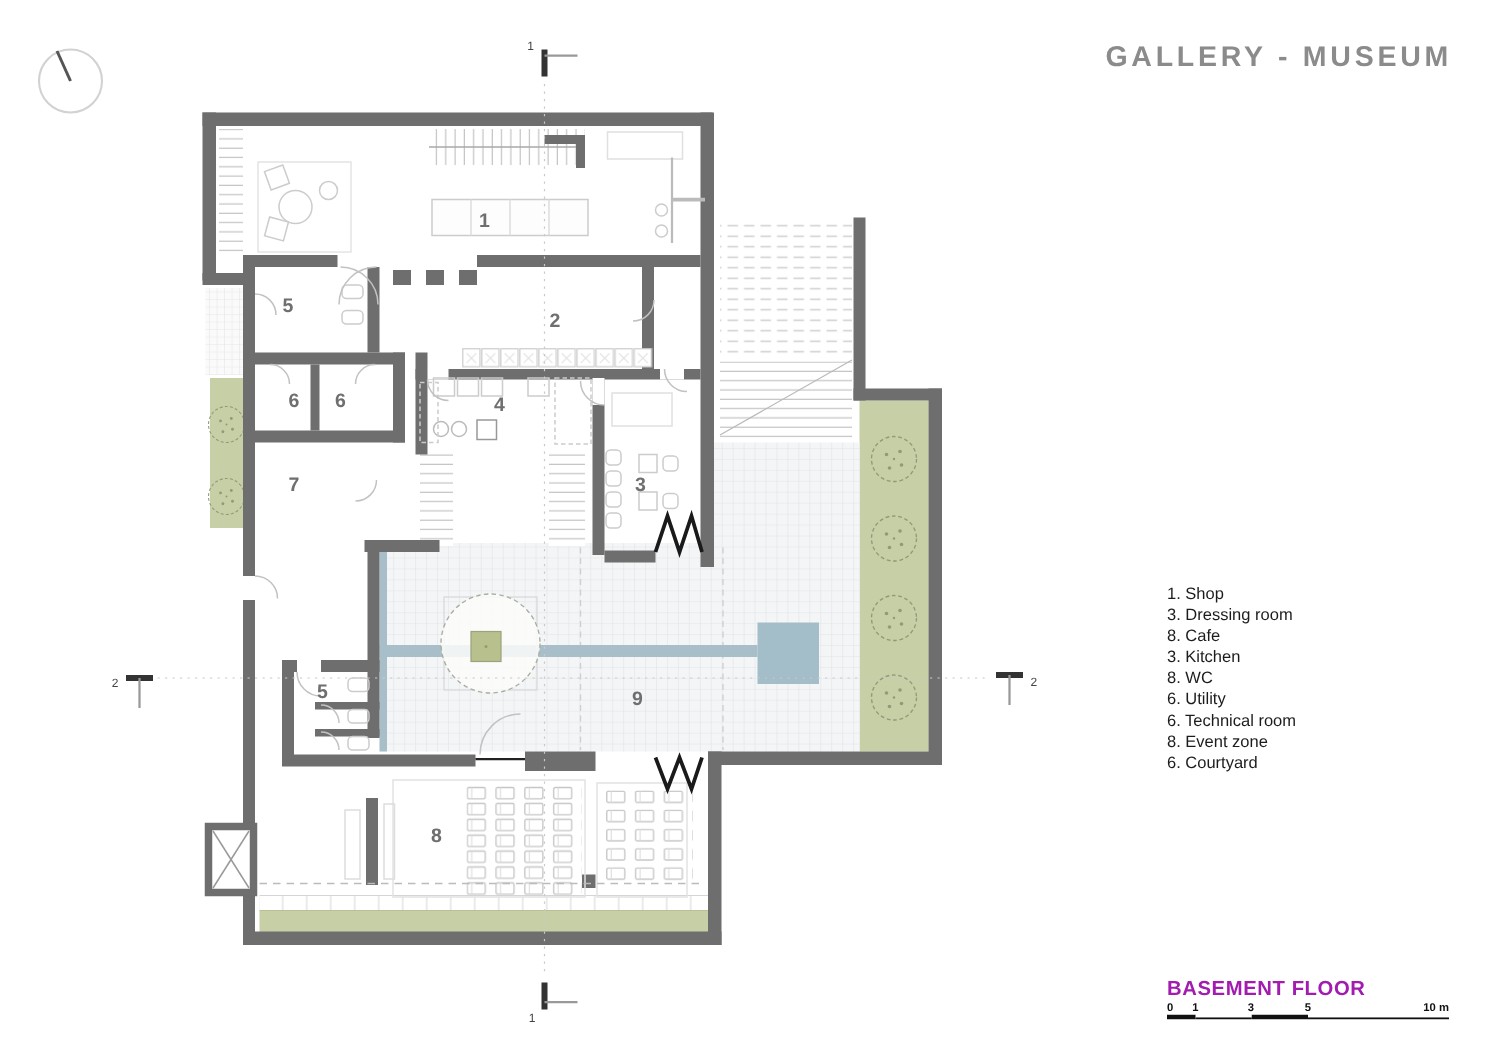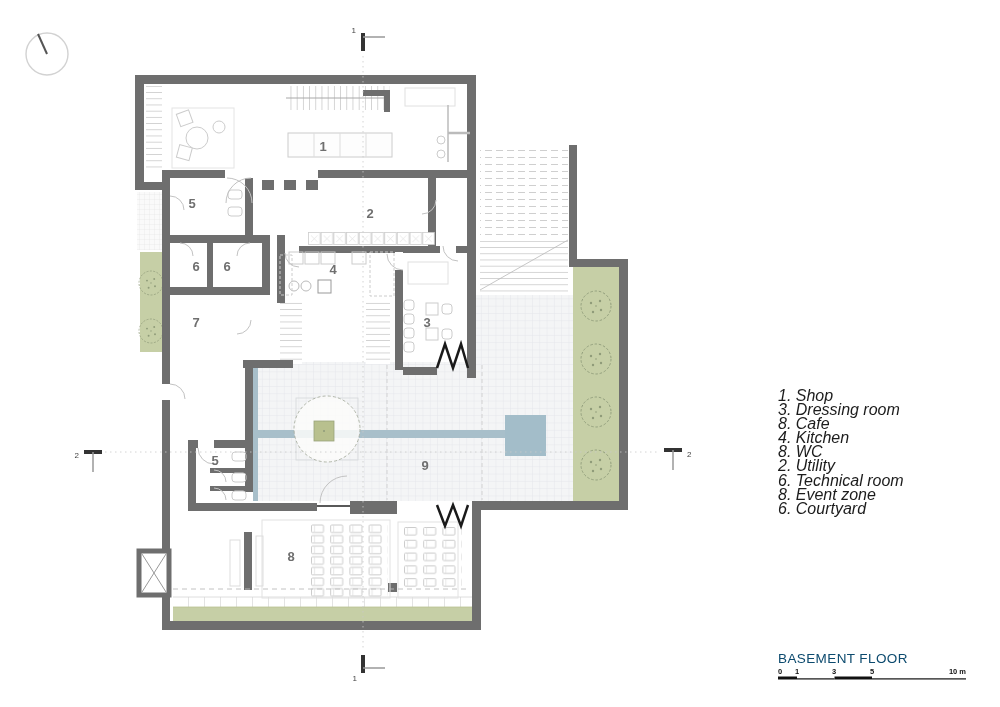--- a/index.html
+++ b/index.html
@@ -1,41 +1,42 @@
 <!DOCTYPE html>
 <html><head>
 <meta charset="utf-8">
 <style>
   html,body{margin:0;padding:0;background:#fff;}
   .page{position:relative;width:1000px;height:707px;background:#ffffff;overflow:hidden;
         font-family:"Liberation Sans",sans-serif;}
   .title{position:absolute;top:28px;right:32px;font-size:19px;font-weight:700;
          letter-spacing:2.5px;color:#8b8b8b;}
-  .legend{position:absolute;left:778px;top:389px;font-size:16px;color:#1c1c1c;line-height:14.1px;font-style:italic;}
-  .floor-label{position:absolute;left:778px;top:651px;font-size:13.5px;font-weight:400;
-               color:#0c4a6e;letter-spacing:0.4px;}
+  .legend{position:absolute;left:778px;top:389px;font-size:11px;color:#1c1c1c;line-height:14.1px;}
+  .floor-label{position:absolute;left:778px;top:651px;font-size:13.5px;font-weight:700;
+               color:#a21caf;letter-spacing:0.4px;}
   .scalebar{position:absolute;left:778px;top:667px;}
   svg text{font-family:"Liberation Sans",sans-serif;}
   .roomnum{font-size:13px;font-weight:600;fill:#6f6f6f;}
   .secnum{font-size:8px;fill:#444;}
   .sbnum{font-size:7.5px;font-weight:700;fill:#111;}
 </style>
 </head>
 <body>
 
 <div class="page">
 
+  <div class="title">GALLERY - MUSEUM</div>
 
   <div class="legend">
     <div class="legend-item">1. Shop</div>
     <div class="legend-item">3. Dressing room</div>
     <div class="legend-item">8. Cafe</div>
-    <div class="legend-item">4. Kitchen</div>
+    <div class="legend-item">3. Kitchen</div>
     <div class="legend-item">8. WC</div>
-    <div class="legend-item">2. Utility</div>
+    <div class="legend-item">6. Utility</div>
     <div class="legend-item">6. Technical room</div>
     <div class="legend-item">8. Event zone</div>
     <div class="legend-item">6. Courtyard</div>
   </div>
 
   <div class="floor-label">BASEMENT FLOOR</div>
 
   <div class="scalebar">
     <svg width="192" height="16">
       <text class="sbnum" x="0" y="7" text-anchor="start">0</text>

